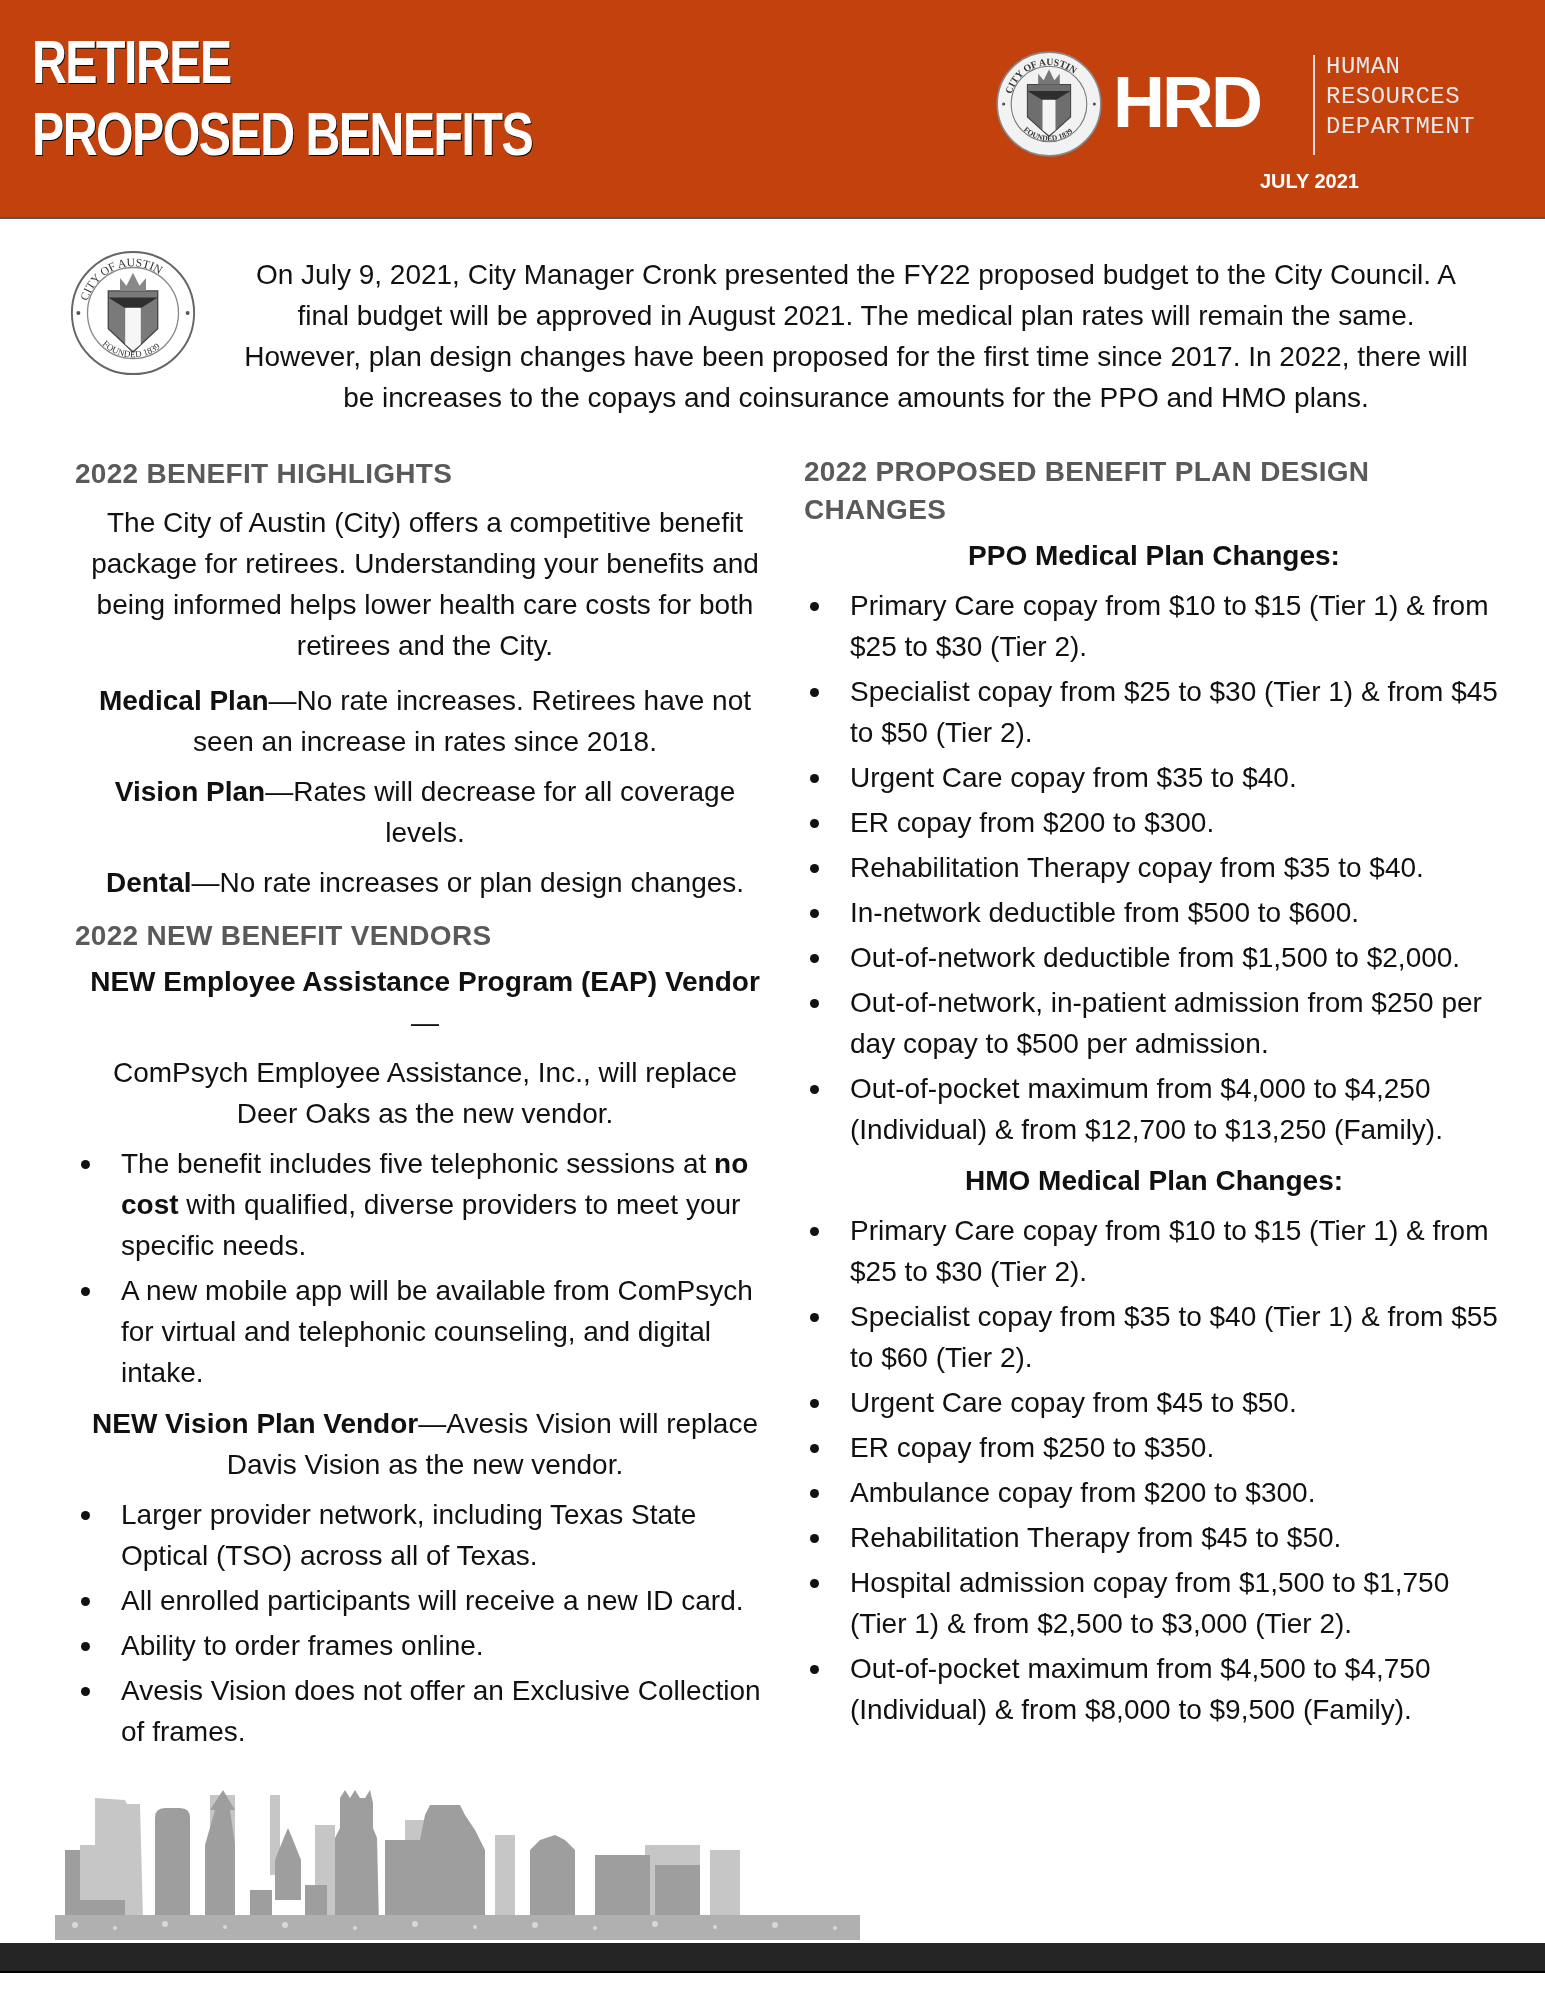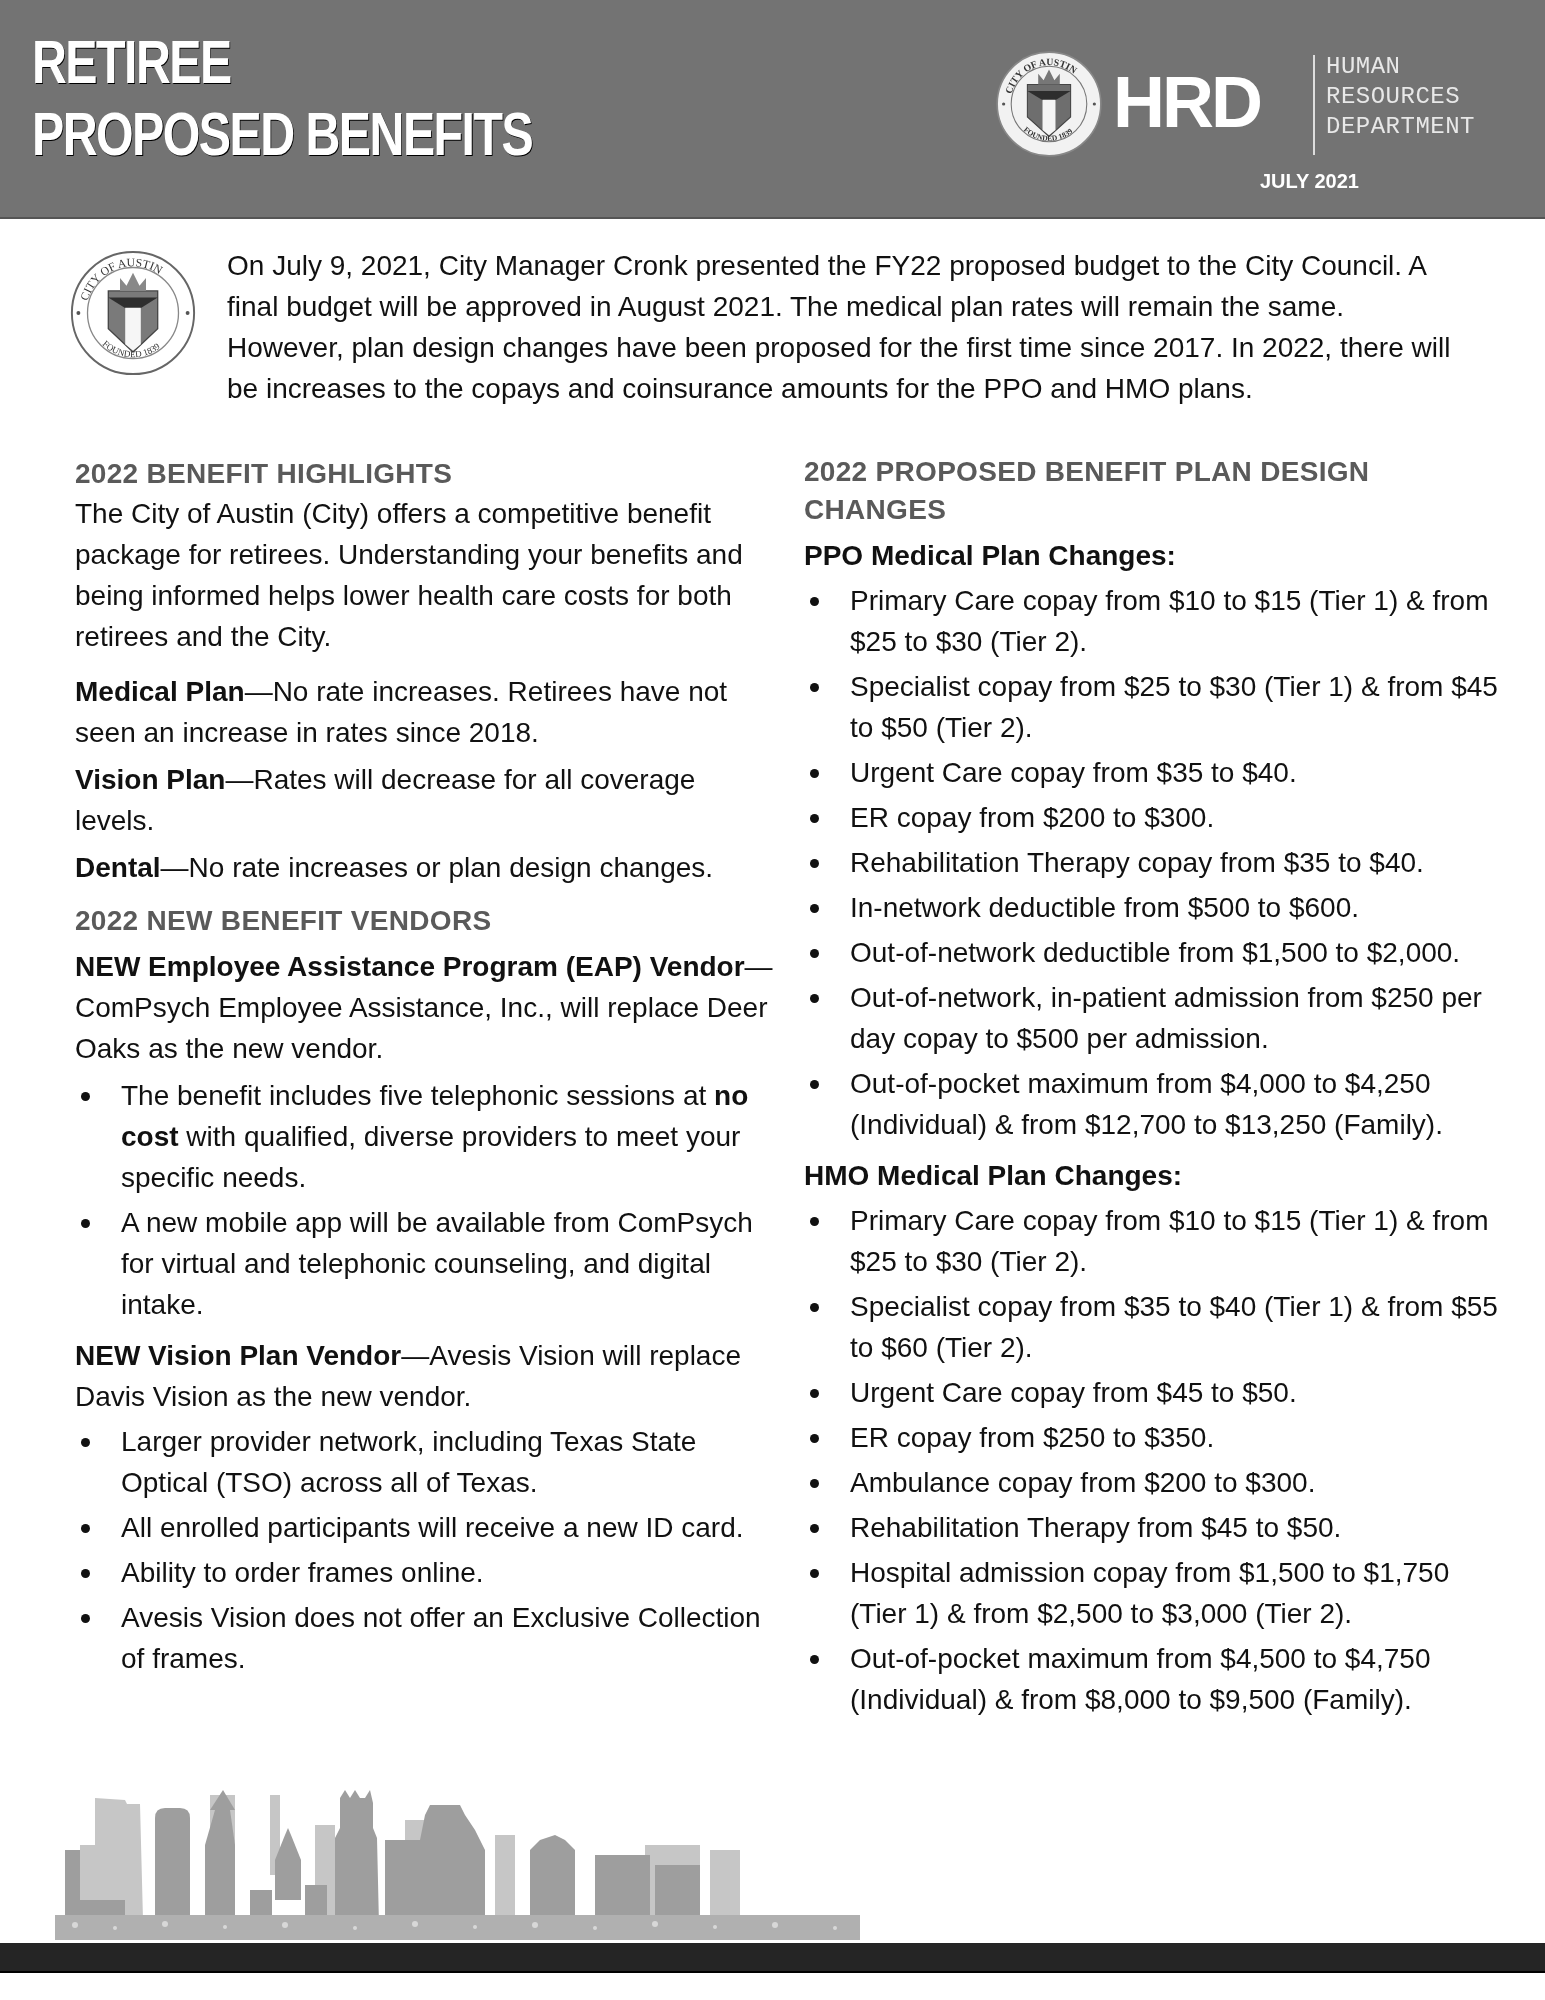--- a/index.html
+++ b/index.html
@@ -1,21 +1,21 @@
 <!DOCTYPE html>
 <html><head>
 <meta charset="utf-8">
 <style>
   html, body { margin: 0; padding: 0; }
   body {
     width: 1545px; height: 2000px; background: #ffffff; position: relative; overflow: hidden;
     font-family: "Liberation Sans", sans-serif; color: #111;
   }
   .header {
-    position: absolute; left: 0; top: 0; width: 1545px; height: 217px; background: #737373;
+    position: absolute; left: 0; top: 0; width: 1545px; height: 217px; background: #c2410c;
     border-bottom: 2px solid #555;
   }
   .title {
     position: absolute; left: 32px; top: 26px; color: #fff;
     font-family: "Liberation Sans", sans-serif; font-weight: bold;
     font-size: 62px; line-height: 72px; letter-spacing: -2px;
     transform: scaleX(0.78); transform-origin: left top;
     text-shadow: 1px 1px 0 #000;
   }
   .title div { white-space: nowrap; }
@@ -37,21 +37,21 @@
   .intro {
     position: absolute; left: 227px; top: 245px; width: 1240px;
     font-size: 28px; line-height: 41px; color: #111;
   }
   .col { position: absolute; font-size: 28px; line-height: 41px; color: #111; }
   .col-left { left: 75px; top: 455px; width: 700px; }
   .col-right { left: 804px; top: 453px; width: 700px; }
   .sec-head {
     font-weight: bold; color: #5a5a5a; font-size: 28px; line-height: 38px; margin: 0; letter-spacing: 0.3px;
   }
-  p { margin: 0; }
+  p { margin: 9px; text-align: center; }
   .mt10 { margin-top: 10px; }
   .mt6 { margin-top: 6px; }
   .mt14 { margin-top: 14px; }
   .sub-head { font-weight: bold; font-size: 28px; line-height: 41px; }
   ul { list-style: none; margin: 0; padding: 0; }
   li { position: relative; padding-left: 46px; margin-top: 4px; }
   li .dot {
     position: absolute; left: 6px; top: 17px; width: 9px; height: 9px; border-radius: 50%; background: #111;
   }
   .skyline { position: absolute; left: 55px; top: 1790px; width: 805px; height: 150px; }

